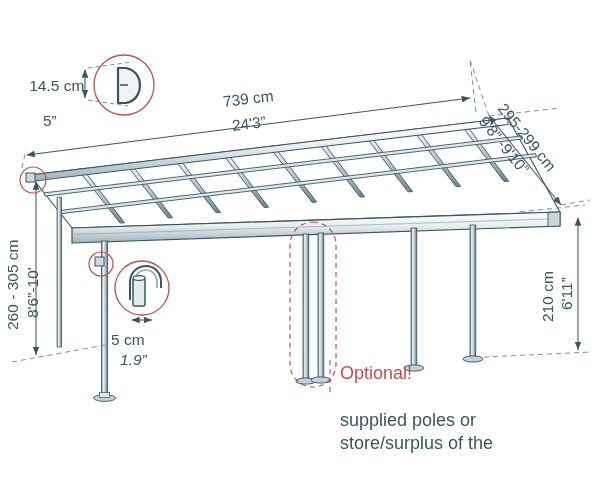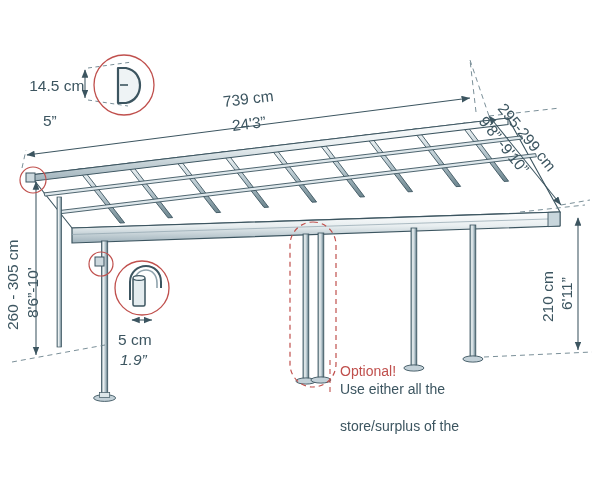--- a/index.html
+++ b/index.html
@@ -1,21 +1,21 @@
 <!DOCTYPE html>
 <html><head>
 <meta charset="utf-8">
 <style>
   html,body{margin:0;padding:0;background:#ffffff;}
   #stage{position:relative;width:600px;height:479px;background:#ffffff;
          font-family:"Liberation Sans",sans-serif;overflow:hidden;}
   svg{display:block;}
   .lbl{position:absolute;color:#3c5560;font-size:15px;line-height:1.12;white-space:pre;}
   .lbl.num{font-size:15.5px;}
-  .note{position:absolute;font-size:14px;line-height:1.30;color:#3c5560;}
+  .note{position:absolute;font-size:18px;line-height:1.30;color:#3c5560;}
   .note .opt{color:#c0504d;display:block;}
 </style>
 </head>
 <body>
 
 <div id="stage">
 
   <svg width="600" height="479" viewBox="0 0 600 479">
     <defs>
       <marker id="arrEnd" markerWidth="9" markerHeight="9" refX="8" refY="3.2" orient="auto" markerUnits="strokeWidth">
@@ -187,23 +187,23 @@
 
   <div class="lbl num" style="left:508px;top:100px;transform:rotate(51deg);transform-origin:0 0;">295-299 cm</div>
   <div class="lbl num" style="left:489px;top:113px;transform:rotate(51deg);transform-origin:0 0;">9'8” -9'10”</div>
 
   <div class="lbl num" style="left:4px;top:330px;transform:rotate(-90deg);transform-origin:0 0;">260 - 305 cm</div>
   <div class="lbl num" style="left:24px;top:318px;transform:rotate(-90deg);transform-origin:0 0;">8'6”-10'</div>
 
   <div class="lbl num" style="left:539px;top:322px;transform:rotate(-90deg);transform-origin:0 0;">210 cm</div>
   <div class="lbl num" style="left:558px;top:310px;transform:rotate(-90deg);transform-origin:0 0;">6'11”</div>
 
-  <div class="lbl num" style="left:118px;top:331px;">5 cm</div>
+  <div class="lbl num" style="left:111px;top:331px;">5 cm</div>
   <div class="lbl num" style="left:120px;top:351px;font-style:italic;">1.9”</div>
 
   <div class="note" style="left:340px;top:362px;width:180px;">
     <span class="opt">Optional!</span>
-    <span>Use either all the</span><br>
     <br>
+    <span>supplied poles or</span><br>
     <span>store/surplus of the</span><br>
   </div>
 
 </div>
 
 </body></html>

